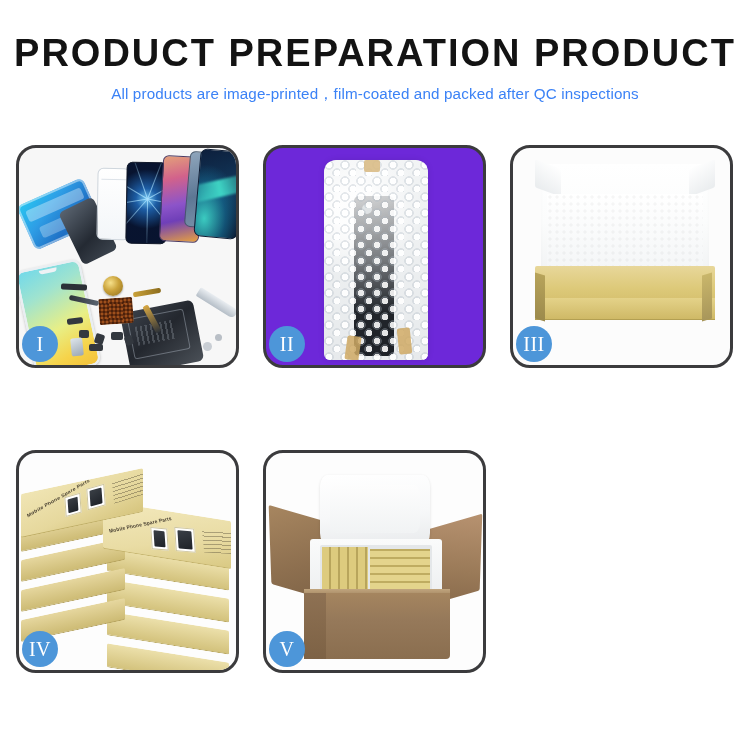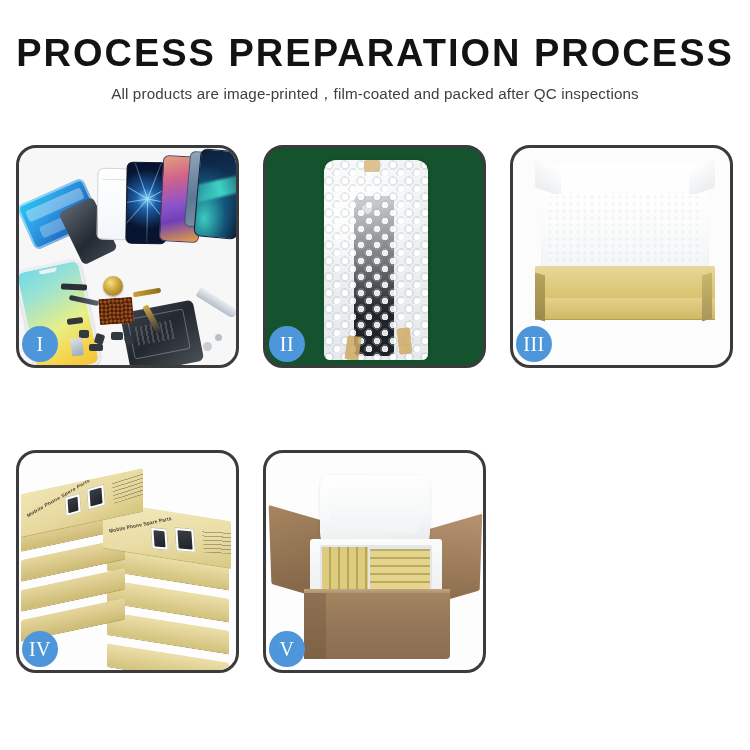--- a/index.html
+++ b/index.html
@@ -19,21 +19,21 @@
     letter-spacing: 2.0px;
     color: #131313;
     line-height: 1.0;
     white-space: nowrap;
     font-family: "Liberation Sans", sans-serif;
   }
   .subtitle {
     margin-top: 12px;
     font-size: 15.2px;
     font-weight: 400;
-    color: #404040;
+    color: #3b82f6;
     letter-spacing: 0.15px;
     white-space: nowrap;
   }
 
   
   .grid {
     position: absolute;
     left: 16px;
     top: 145px;
     width: 718px;
@@ -236,21 +236,21 @@
   .p1-d6 { left: 48px; top: 170px; width: 16px; height: 6px; transform: rotate(-8deg); }
   .p1-d7 { left: 184px;top: 194px; width: 9px;  height: 9px; border-radius:50%; background:#c9ced4; }
   .p1-d8 { left: 196px;top: 186px; width: 7px;  height: 7px; border-radius:50%; background:#b9bfc6; }
   .p1-cam {
     left: 52px; top: 190px; width: 12px; height: 18px;
     background: linear-gradient(160deg,#dfe6ec,#9aa6b2);
     border-radius: 2px; transform: rotate(-6deg);
   }
 
   
-  .p2 { background: #14532d; }
+  .p2 { background: #6d28d9; }
   .p2-bag {
     position: absolute; left: 58px; top: 12px; width: 104px; height: 200px;
     background:
       radial-gradient(circle at 30% 25%, rgba(255,255,255,.9) 0 12%, rgba(255,255,255,0) 40%),
       linear-gradient(180deg,#f2f4f5,#e7eaec);
     border-radius: 12px 12px 6px 6px;
     box-shadow: 0 0 6px rgba(0,0,0,.10);
     overflow: hidden;
   }
   
@@ -495,21 +495,21 @@
   .p6-tapeB {
     position: absolute; left: 46px; top: 154px; width: 20px; height: 18px;
     background: rgba(150,122,92,.8);
     clip-path: polygon(0% 6%, 100% 0%, 100% 88%, 0% 100%);
   }
 </style>
 </head>
 <body>
 
 <div class="header">
-  <div class="title">PROCESS PREPARATION PROCESS</div>
+  <div class="title">PRODUCT PREPARATION PRODUCT</div>
   <div class="subtitle">All products are image-printed，film-coated and packed after QC inspections</div>
 </div>
 
 <div class="grid">
 
   <div class="panel p1">
     <div class="panel-stage">
       <div class="ph p1-blue"></div>
       <div class="ph p1-darkmini"></div>
       <div class="ph p1-glass"></div>

